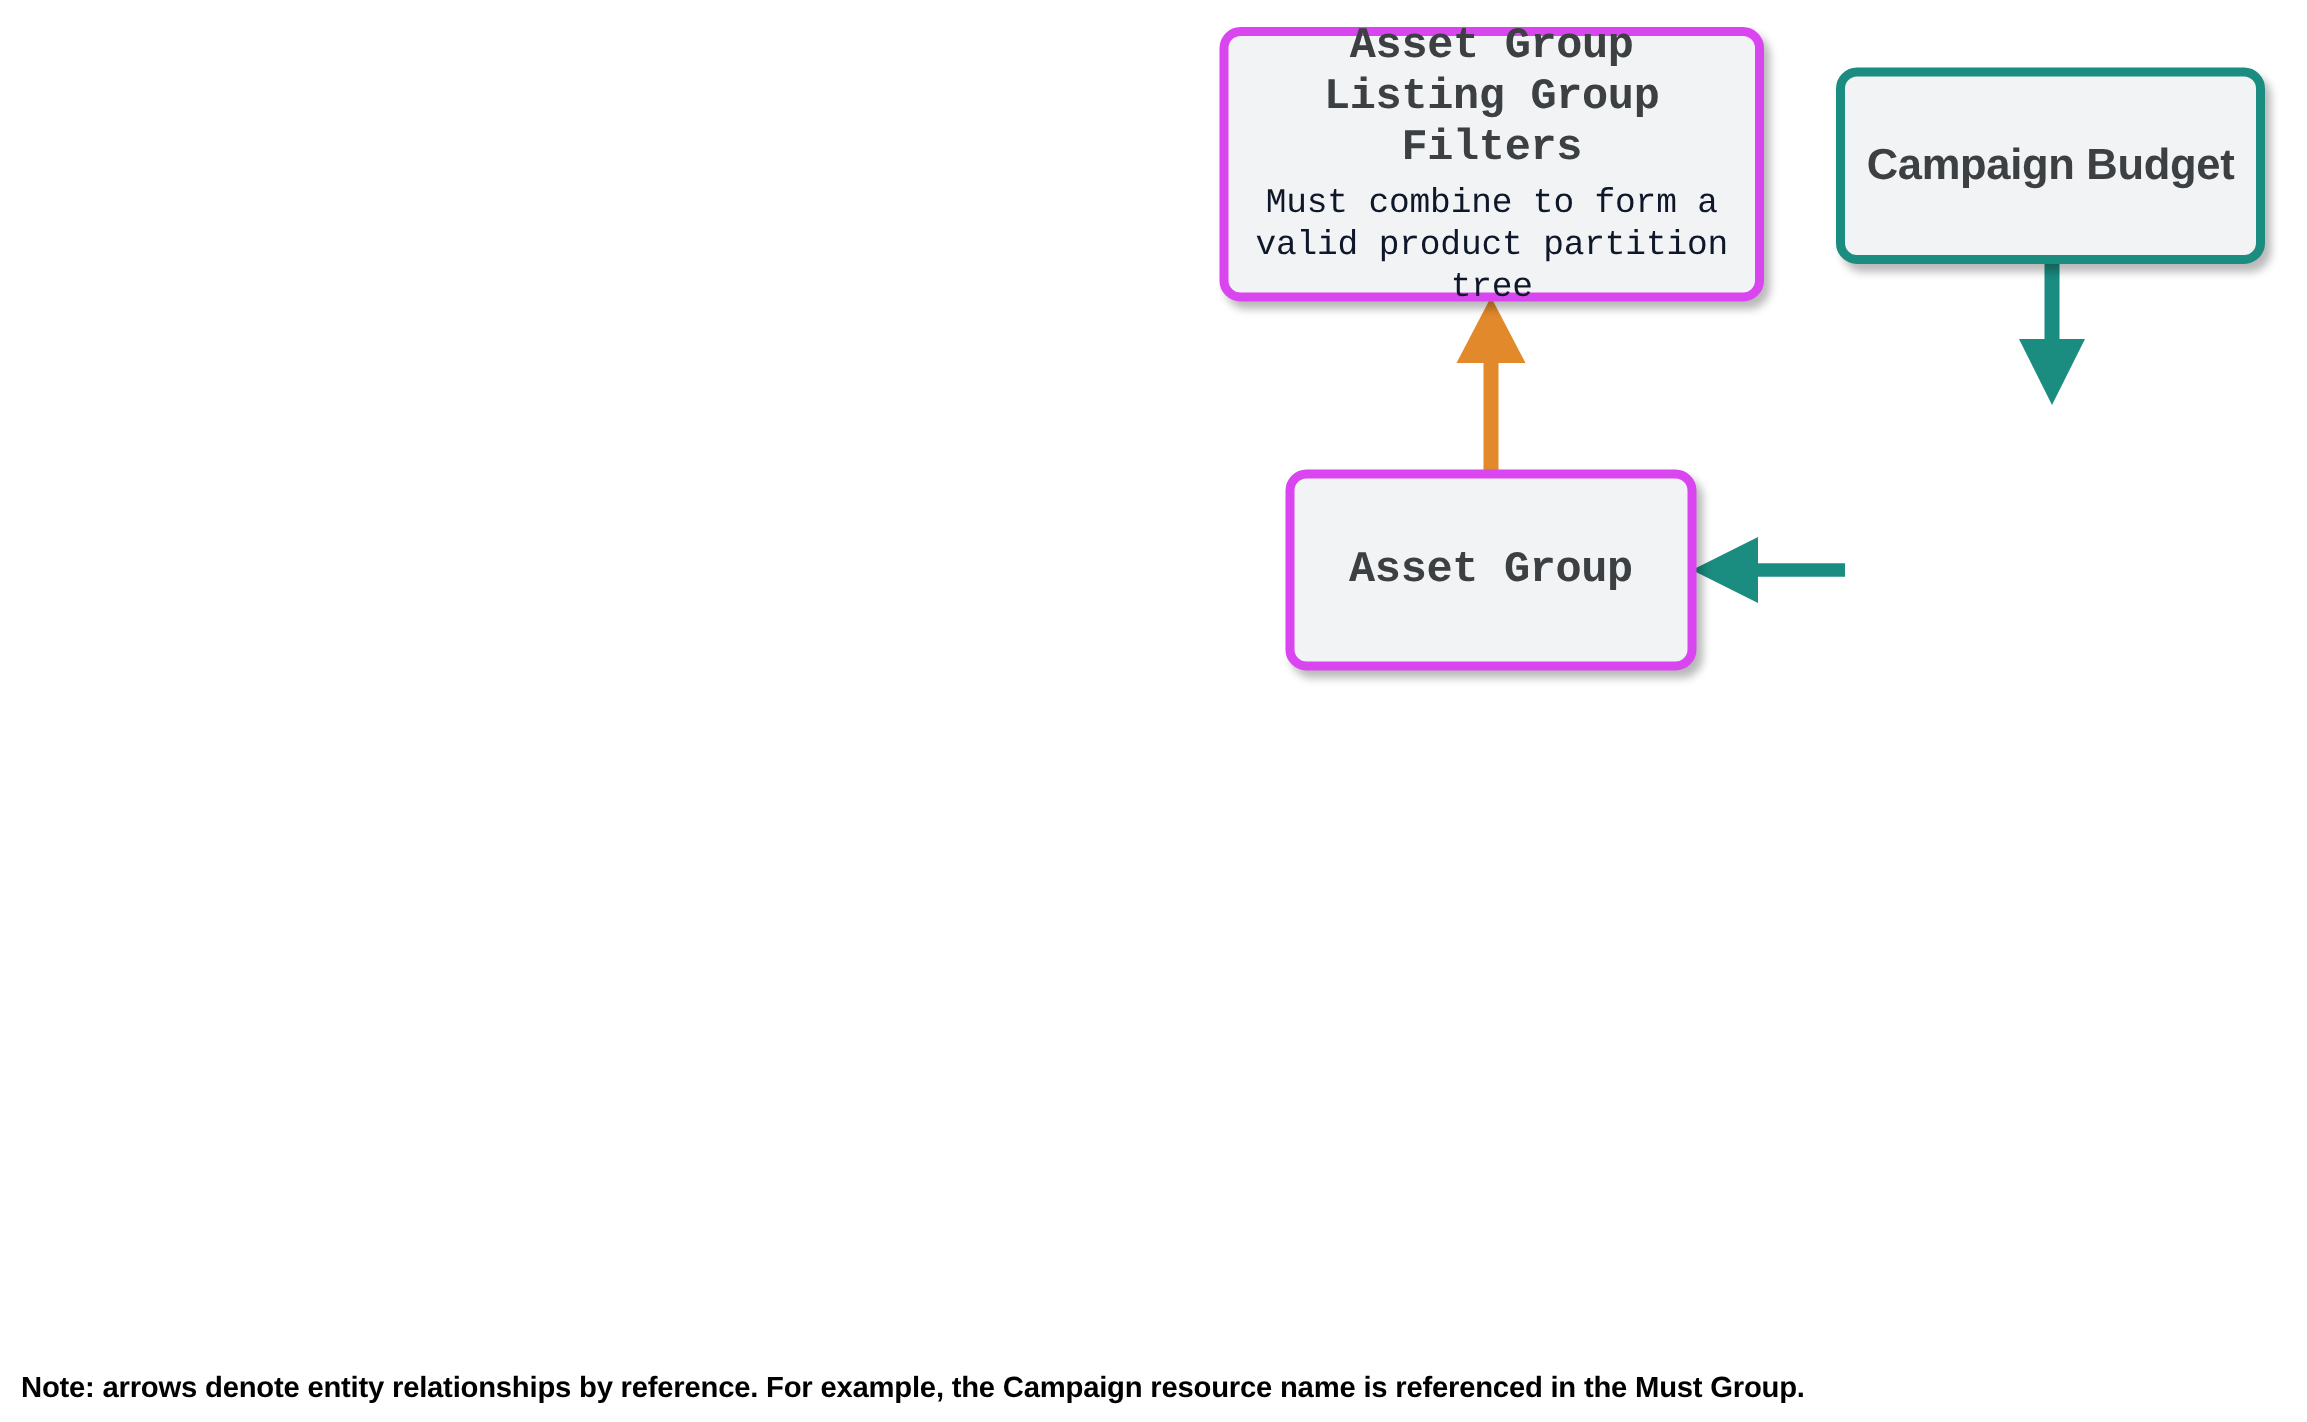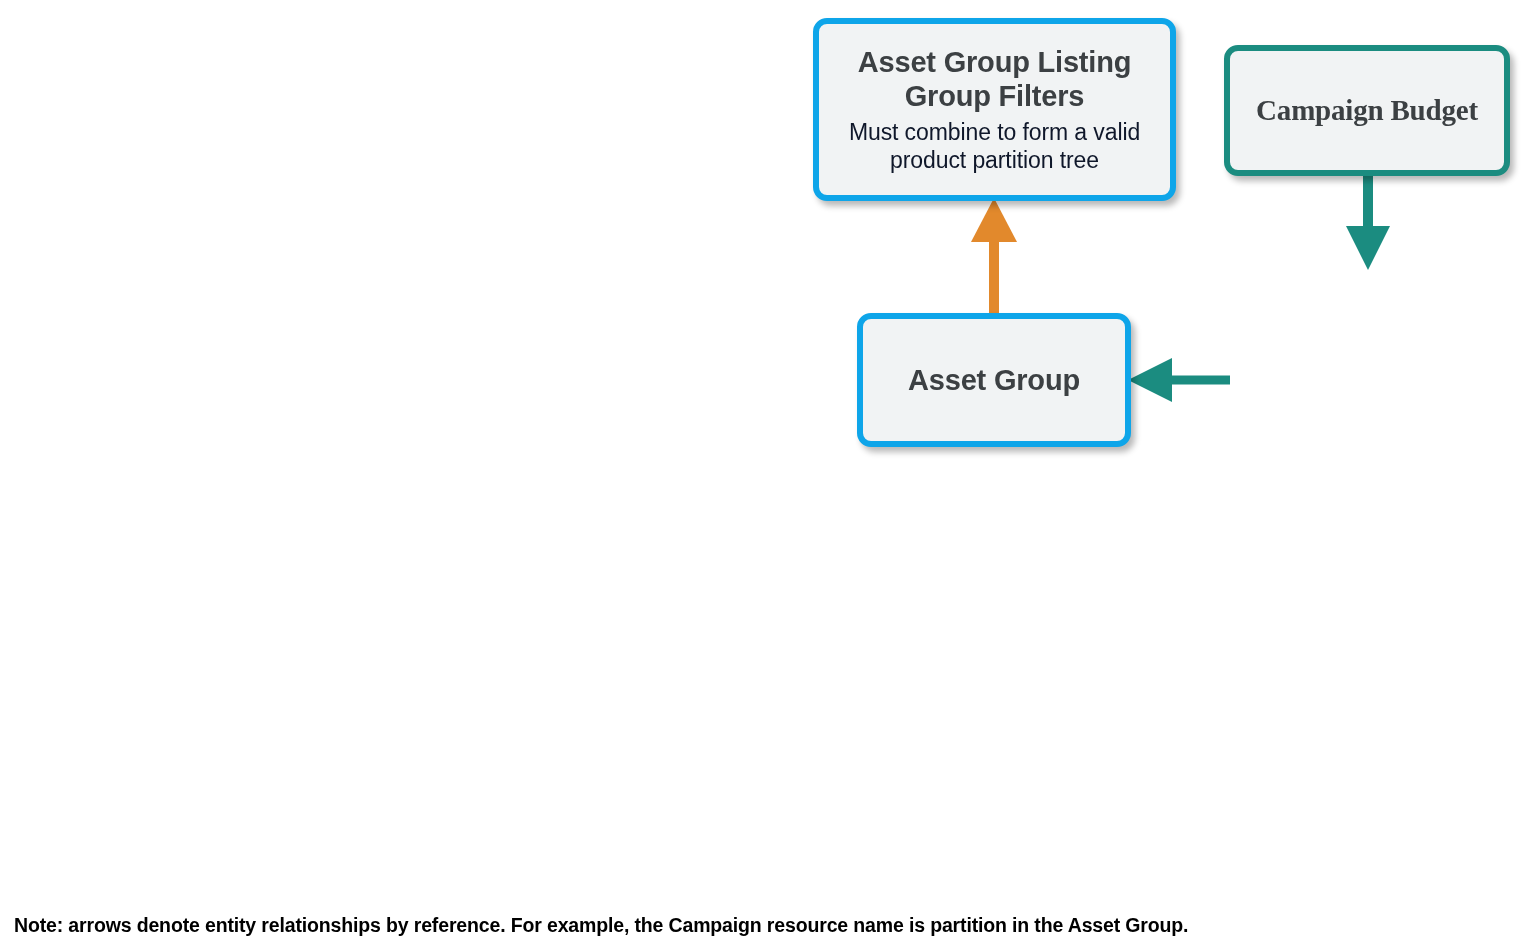--- a/index.html
+++ b/index.html
@@ -20,22 +20,22 @@
     box-sizing: border-box;
     background: #f1f3f4;
     border-radius: 14px;
     display: flex;
     flex-direction: column;
     align-items: center;
     justify-content: center;
     text-align: center;
     box-shadow: 4px 5px 6px rgba(0,0,0,0.28);
   }
-  .node.orange { border: 6px solid #0ea5e9; }
-  .node.teal   { border: 6px solid #1b8c80; font-family: Liberation Serif, serif; }
+  .node.orange { border: 6px solid #d946ef; font-family: Liberation Mono, monospace; }
+  .node.teal   { border: 6px solid #1b8c80; }
 
   .node-title {
     font-weight: bold;
     color: #3c4043;
     line-height: 1.18;
     letter-spacing: -0.2px;
   }
   .node-sub {
     color: #0f172a;
     line-height: 1.2;
@@ -115,15 +115,15 @@
 
   <div class="node teal" id="node-campaign-budget">
     <div class="node-title">Campaign Budget</div>
   </div>
 
   <div class="node orange" id="node-asset-group">
     <div class="node-title">Asset Group</div>
   </div>
 
 
-  <div id="footnote">Note: arrows denote entity relationships by reference. For example, the Campaign resource name is partition in the Asset Group.</div>
+  <div id="footnote">Note: arrows denote entity relationships by reference. For example, the Campaign resource name is referenced in the Must Group.</div>
 
 </div>
 
 </body></html>

